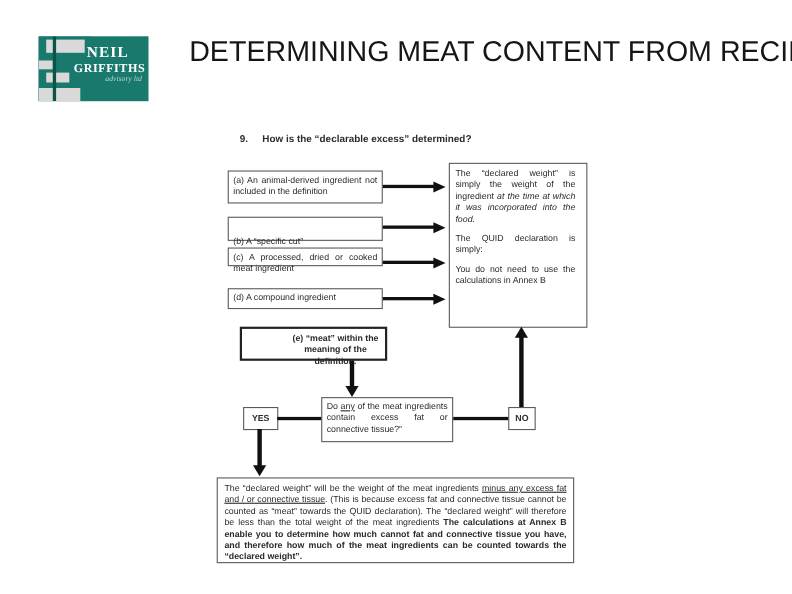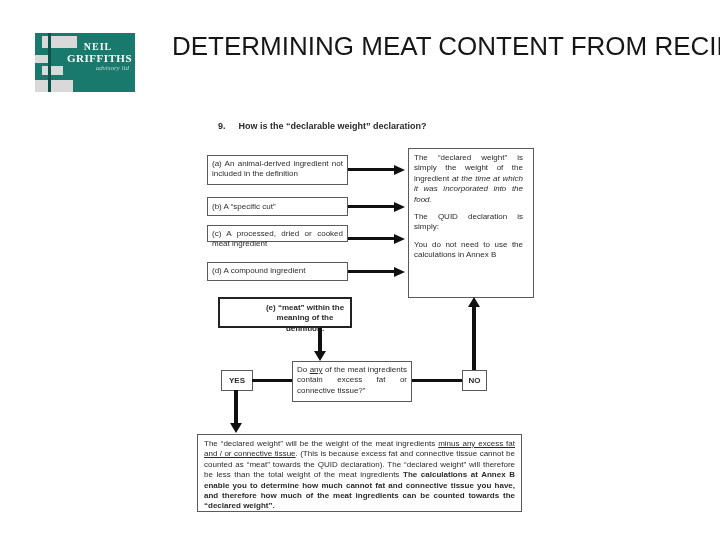--- a/index.html
+++ b/index.html
@@ -10,38 +10,38 @@
   
   .logo{
     position:absolute;left:35px;top:33px;width:100px;height:59px;
     background:#19796d;overflow:hidden;
   }
   .logo svg{position:absolute;left:0;top:0;}
   .logo-text{
     position:absolute;right:6px;top:9px;width:62px;text-align:center;
     color:#fff;font-family:"Liberation Serif",serif;line-height:1.05;
   }
-  .logo-l1{font-size:10px;font-weight:bold;letter-spacing:1px;}
+  .logo-l1{font-size:14px;font-weight:bold;letter-spacing:1px;}
   .logo-l2{font-size:11px;font-weight:bold;letter-spacing:.5px;font-family:Liberation Serif, serif;}
   .logo-l3{font-size:7px;color:#b9d6cf;text-align:right;margin-top:1px;font-style:italic;}
   .title{
     position:absolute;left:172px;top:31px;width:530px;margin:0;
     font-size:26px;font-weight:500;color:#161616;letter-spacing:0;
     font-family:"Liberation Sans",sans-serif;white-space:nowrap;
   }
   
   .diagram{position:absolute;left:0;top:0;width:720px;height:540px;color:#2b2b2b;}
   .q{position:absolute;left:218px;top:121px;font-size:9px;font-weight:bold;display:flex;gap:13px;}
   .fbox{
     position:absolute;border:1px solid #5a5a5a;background:#fff;
     font-size:8px;line-height:1.3;padding:3px 4px;box-sizing:border-box;
     text-align:justify;
   }
   .box-a{left:207px;top:155px;width:141px;height:30px;}
-  .box-b{left:207px;top:197px;width:141px;height:19px;padding-top:4px;}
+  .box-b{left:207px;top:197px;width:141px;height:19px;padding-top:17px;}
   .box-c{left:207px;top:225px;width:141px;height:17px;}
   .box-d{left:207px;top:262px;width:141px;height:19px;padding-top:3px;}
   .box-e{
     left:218px;top:297px;width:134px;height:31px;border:2px solid #222;
     font-weight:bold;text-align:center;padding-top:4px;padding-left:44px;
   }
   .info-box{
     left:408px;top:148px;width:126px;height:150px;padding:4px 5px;
   }
   .info-box p{margin:0 5px 7px 0;}
@@ -100,21 +100,21 @@
       <div class="logo-l2">GRIFFITHS</div>
       <div class="logo-l3">advisory ltd</div>
     </div>
   </div>
   <h1 class="title">DETERMINING MEAT CONTENT FROM RECIPE</h1>
 
   <div class="diagram">
 
     <div class="q">
       <span>9.</span>
-      <span>How is the “declarable weight” declaration?</span>
+      <span>How is the “declarable excess” determined?</span>
     </div>
 
     <div class="fbox box-a">(a) An animal-derived ingredient not included in the definition</div>
     <div class="fbox box-b">(b) A “specific cut”</div>
     <div class="fbox box-c">(c) A processed, dried or cooked meat ingredient</div>
     <div class="fbox box-d">(d) A compound ingredient</div>
     <div class="fbox box-e">(e) “meat” within the meaning of the definition.</div>
 
     <div class="fbox info-box">
       <p><span>The “declared weight” is simply the weight of the ingredient </span><span class="it">at the time at which it was incorporated into the food.</span></p>

